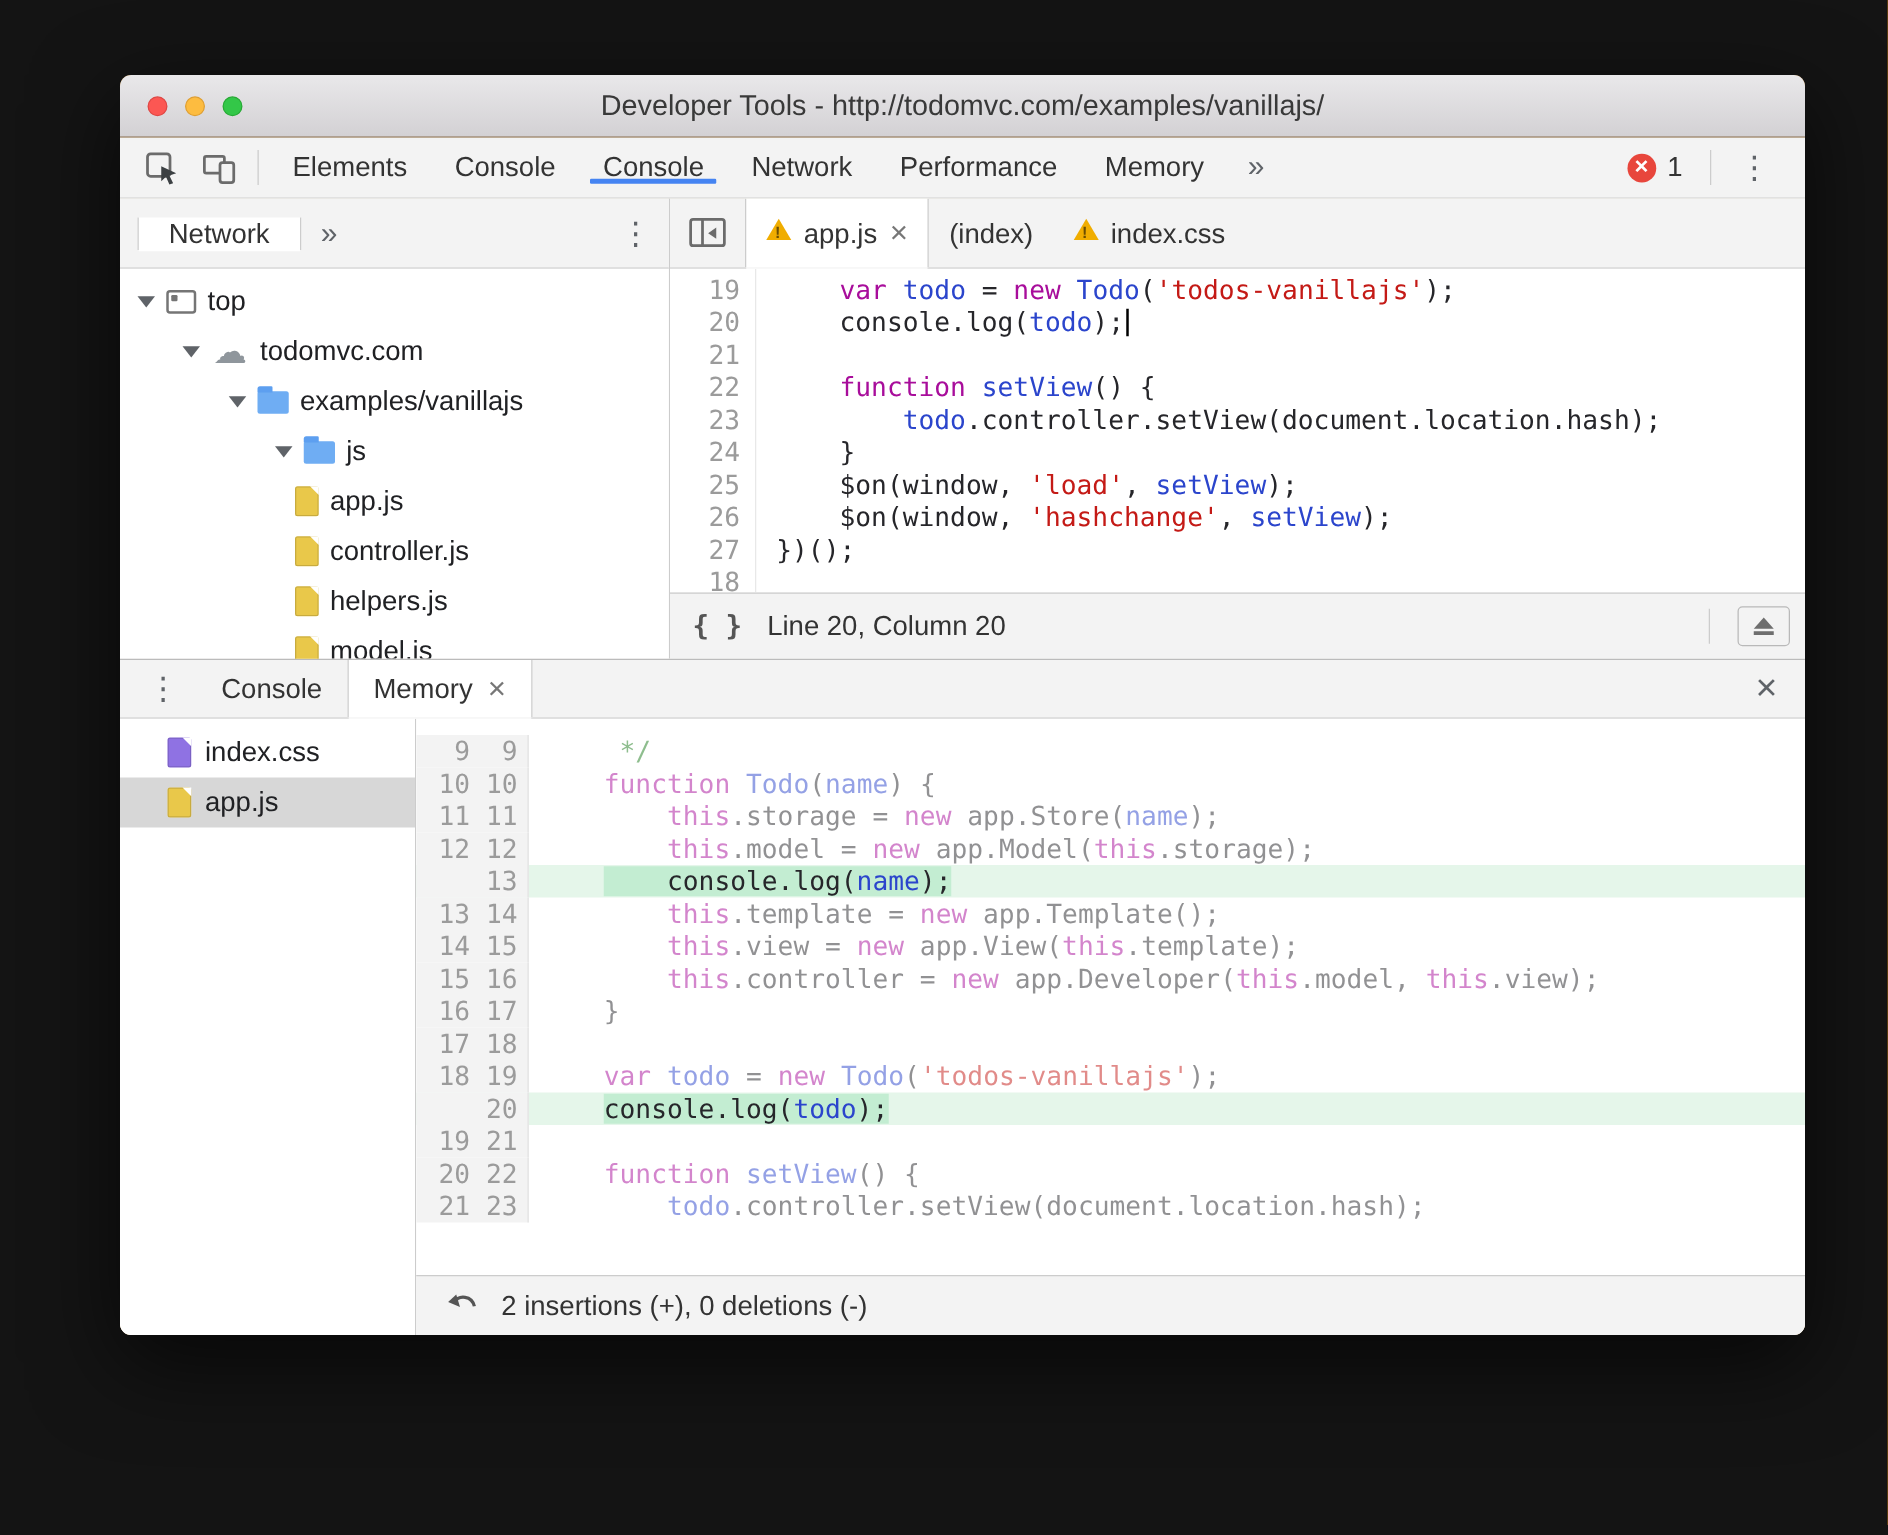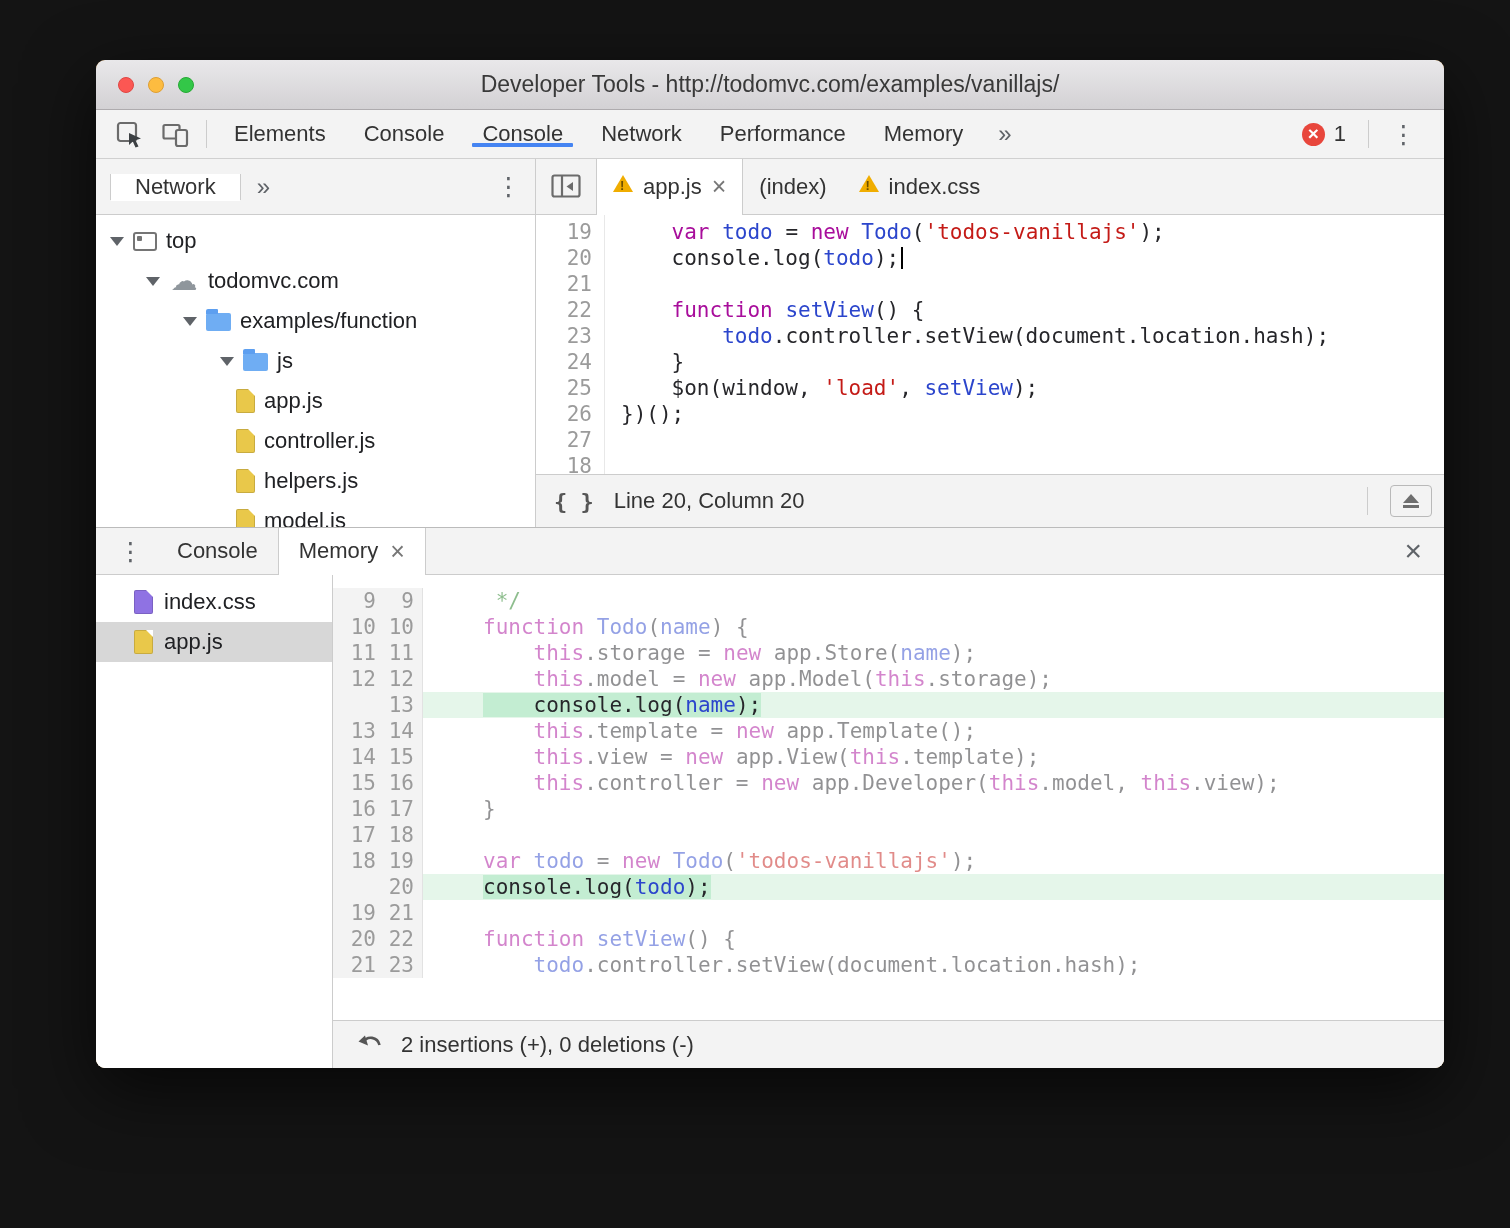--- a/index.html
+++ b/index.html
@@ -169,21 +169,21 @@
             <span class="tlabel">top</span>
           </div>
           <div class="tree-item d1">
             <span class="tri"></span>
             <span class="ticon cloud"></span>
             <span class="tlabel">todomvc.com</span>
           </div>
           <div class="tree-item d2">
             <span class="tri"></span>
             <span class="ticon folder"></span>
-            <span class="tlabel">examples/function</span>
+            <span class="tlabel">examples/vanillajs</span>
           </div>
           <div class="tree-item d3">
             <span class="tri"></span>
             <span class="ticon folder"></span>
             <span class="tlabel">js</span>
           </div>
           <div class="tree-item d4">
             <span class="ticon file-yellow"></span>
             <span class="tlabel">app.js</span>
           </div>
@@ -240,20 +240,21 @@
             <div class="gut-num">18</div>
           </div>
         <div class="code-col" id="editor-code">
             <div class="code-row"><span class="tok-p">    </span><span class="tok-k">var</span><span class="tok-p"> </span><span class="tok-v">todo</span><span class="tok-p"> = </span><span class="tok-k">new</span><span class="tok-p"> </span><span class="tok-v">Todo</span><span class="tok-p">(</span><span class="tok-s">'todos-vanillajs'</span><span class="tok-p">);</span></div>
             <div class="code-row"><span class="tok-p">    console.log(</span><span class="tok-v">todo</span><span class="tok-p">);</span><span class="caret"></span></div>
             <div class="code-row"></div>
             <div class="code-row"><span class="tok-p">    </span><span class="tok-k">function</span><span class="tok-p"> </span><span class="tok-v">setView</span><span class="tok-p">() {</span></div>
             <div class="code-row"><span class="tok-p">        </span><span class="tok-v">todo</span><span class="tok-p">.controller.setView(document.location.hash);</span></div>
             <div class="code-row"><span class="tok-p">    }</span></div>
             <div class="code-row"><span class="tok-p">    $on(window, </span><span class="tok-s">'load'</span><span class="tok-p">, </span><span class="tok-v">setView</span><span class="tok-p">);</span></div>
+            <div class="code-row"><span class="tok-p">    $on(window, </span><span class="tok-s">'hashchange'</span><span class="tok-p">, </span><span class="tok-v">setView</span><span class="tok-p">);</span></div>
             <div class="code-row"><span class="tok-p">})();</span></div>
             <div class="code-row"></div>
           </div>
       </div>
       <div class="status">
         <span class="fmt"></span>
         <span>Line 20, Column 20</span>
         <span class="status-right">
           <span class="vdiv"></span>
           <span class="eject-btn">

